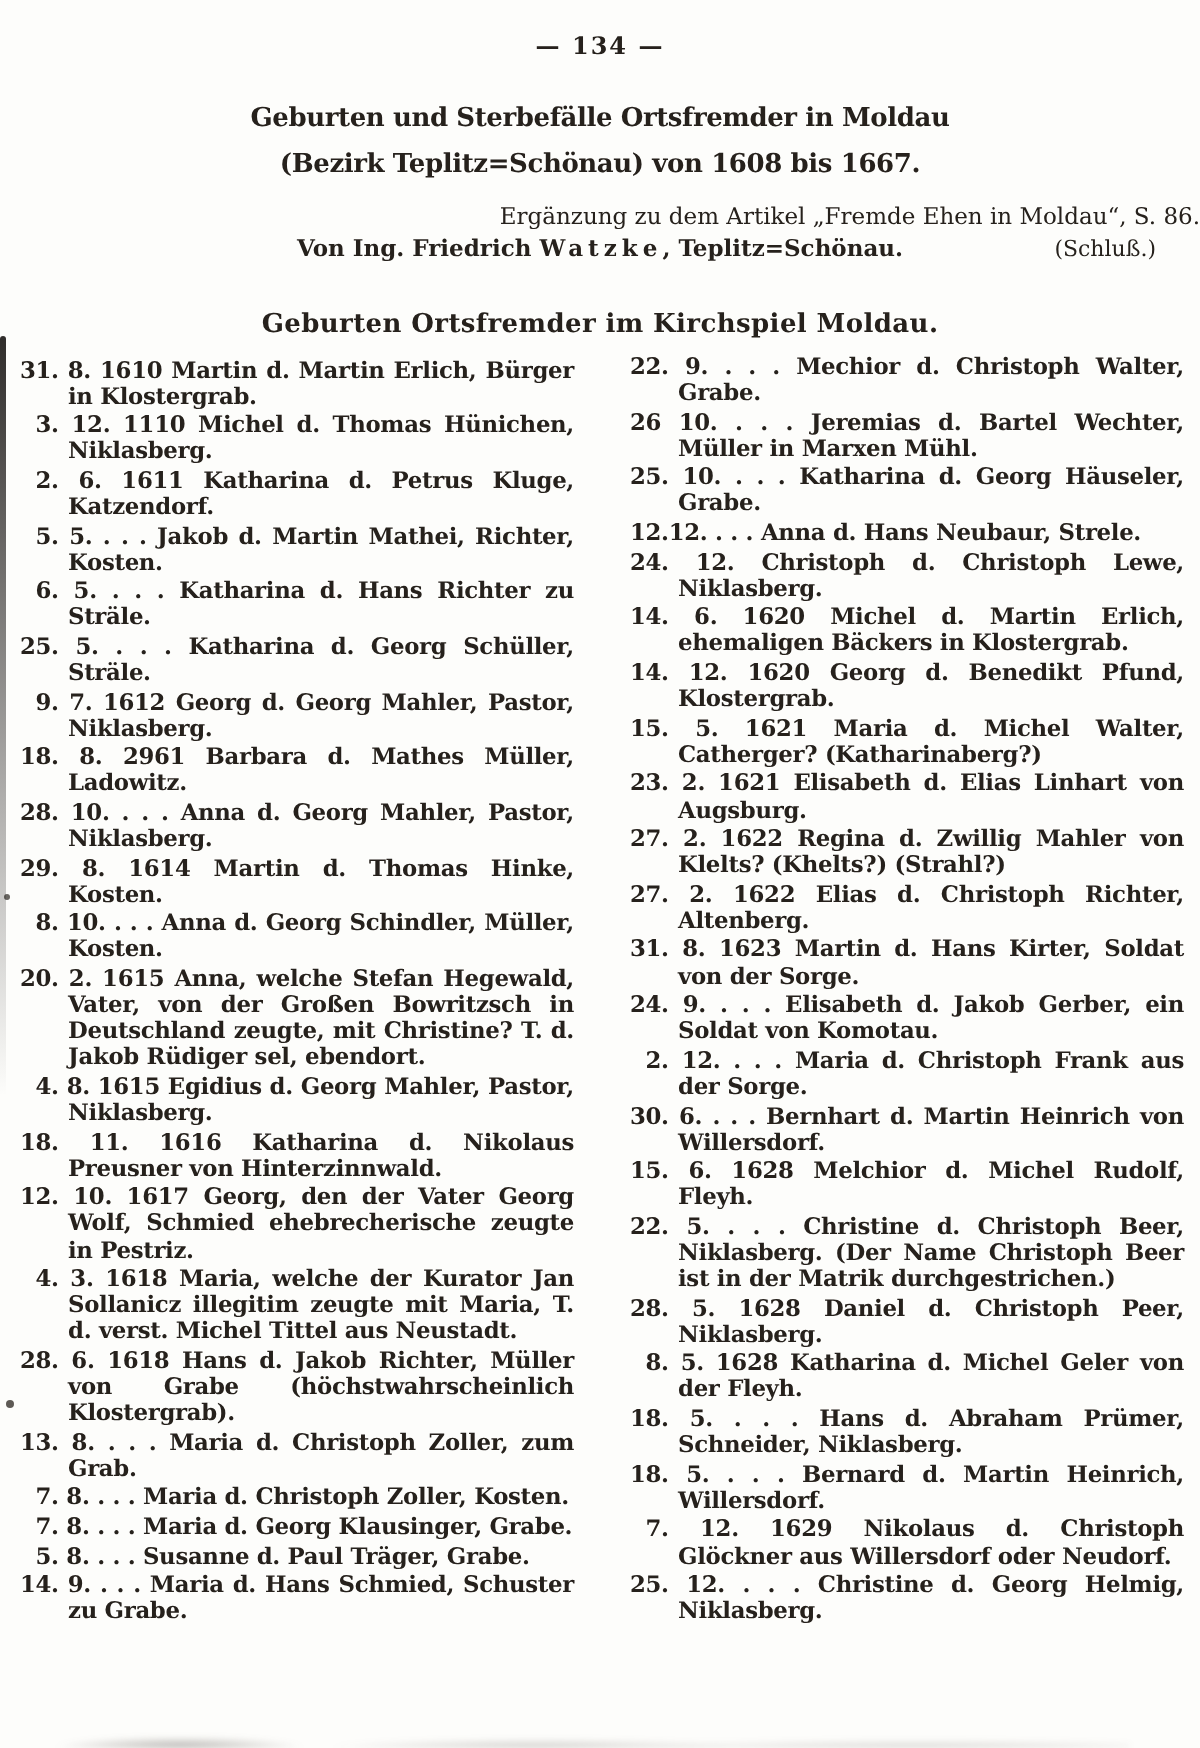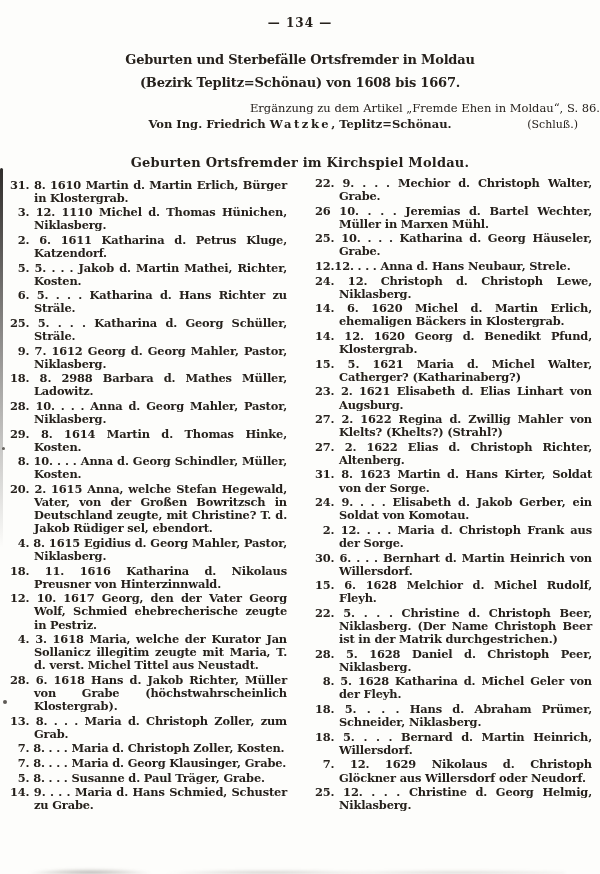--- a/index.html
+++ b/index.html
@@ -91,21 +91,21 @@
 
   <div class="columns">
     <div class="col" id="col-left">
         <p class="entry">31. 8. 1610 Martin d. Martin Erlich, Bürger in Klostergrab.</p>
         <p class="entry"> 3. 12. 1110 Michel d. Thomas Hünichen, Niklasberg.</p>
         <p class="entry"> 2. 6. 1611 Katharina d. Petrus Kluge, Katzendorf.</p>
         <p class="entry"> 5. 5. . . . Jakob d. Martin Mathei, Richter, Kosten.</p>
         <p class="entry"> 6. 5. . . . Katharina d. Hans Richter zu Sträle.</p>
         <p class="entry">25. 5. . . . Katharina d. Georg Schüller, Sträle.</p>
         <p class="entry"> 9. 7. 1612 Georg d. Georg Mahler, Pastor, Niklasberg.</p>
-        <p class="entry">18. 8. 2988 Barbara d. Mathes Müller, Ladowitz.</p>
+        <p class="entry">18. 8. 2961 Barbara d. Mathes Müller, Ladowitz.</p>
         <p class="entry">28. 10. . . . Anna d. Georg Mahler, Pastor, Niklasberg.</p>
         <p class="entry">29. 8. 1614 Martin d. Thomas Hinke, Kosten.</p>
         <p class="entry"> 8. 10. . . . Anna d. Georg Schindler, Müller, Kosten.</p>
         <p class="entry">20. 2. 1615 Anna, welche Stefan Hegewald, Vater, von der Großen Bowritzsch in Deutschland zeugte, mit Christine? T. d. Jakob Rüdiger sel, ebendort.</p>
         <p class="entry"> 4. 8. 1615 Egidius d. Georg Mahler, Pastor, Niklasberg.</p>
         <p class="entry">18. 11. 1616 Katharina d. Nikolaus Preusner von Hinterzinnwald.</p>
         <p class="entry">12. 10. 1617 Georg, den der Vater Georg Wolf, Schmied ehebrecherische zeugte in Pestriz.</p>
         <p class="entry"> 4. 3. 1618 Maria, welche der Kurator Jan Sollanicz illegitim zeugte mit Maria, T. d. verst. Michel Tittel aus Neustadt.</p>
         <p class="entry">28. 6. 1618 Hans d. Jakob Richter, Müller von Grabe (höchstwahrscheinlich Klostergrab).</p>
         <p class="entry">13. 8. . . . Maria d. Christoph Zoller, zum Grab.</p>

